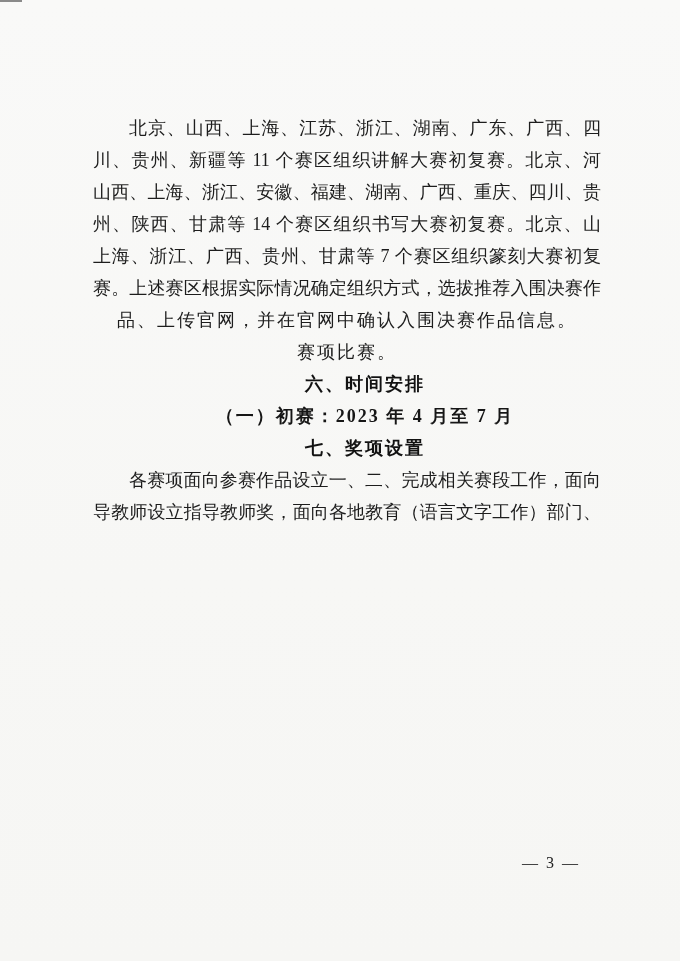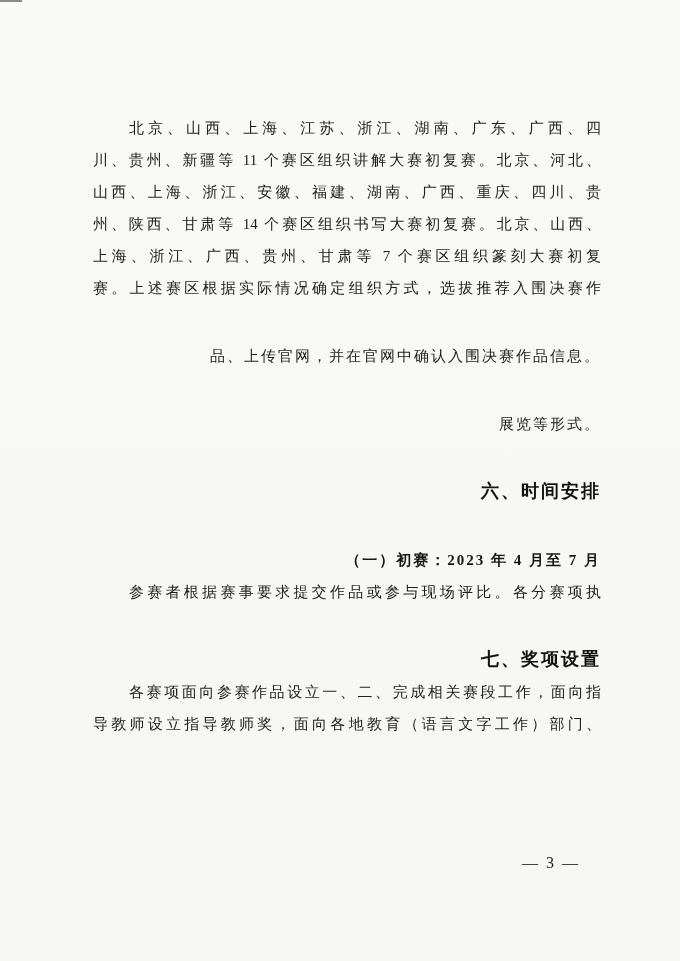--- a/index.html
+++ b/index.html
@@ -27,41 +27,40 @@
   }
   .text-block {
     position: absolute;
     left: 93px;
     top: 112px;
     width: 508px;
   }
   .line {
     height: 32px;
     line-height: 32px;
-    font-size: 15px;
+    font-size: 18px;
     color: #1d1d1d;
     overflow: hidden;
     white-space: pre-wrap;
   }
   .line.plain {
     letter-spacing: 2px;
-    text-align: right;
-    margin-top: 36px;
+    text-align: center;
   }
   .line.justify {
     letter-spacing: 0;
     text-align: justify;
     text-align-last: justify;
     text-justify: inter-character;
   }
   .line.indent {
     text-indent: 36px;
   }
   .line.heading {
-    font-family: Liberation Mono, monospace;
+    font-family: Liberation Serif, serif;
     font-weight: 700;
     font-size: 18px;
     color: #121212;
     letter-spacing: 2px;
   }
   .line.subheading {
     font-weight: 700;
     color: #161616;
     letter-spacing: 2px;
   }
@@ -81,22 +80,21 @@
 <div class="page">
   <div class="scan-mark"></div>
   <div class="text-block">
       <div class="line body justify indent">北京、山西、上海、江苏、浙江、湖南、广东、广西、四</div>
       <div class="line body justify">川、贵州、新疆等 11 个赛区组织讲解大赛初复赛。北京、河北、</div>
       <div class="line body justify">山西、上海、浙江、安徽、福建、湖南、广西、重庆、四川、贵</div>
       <div class="line body justify">州、陕西、甘肃等 14 个赛区组织书写大赛初复赛。北京、山西、</div>
       <div class="line body justify">上海、浙江、广西、贵州、甘肃等 7 个赛区组织篆刻大赛初复</div>
       <div class="line body justify">赛。上述赛区根据实际情况确定组织方式，选拔推荐入围决赛作</div>
       <div class="line body plain">品、上传官网，并在官网中确认入围决赛作品信息。</div>
-      <div class="line body plain">展览等形式。</div>
+      <div class="line body plain">赛项比赛。</div>
       <div class="line heading plain indent">六、时间安排</div>
       <div class="line subheading plain indent">（一）初赛：2023 年 4 月至 7 月</div>
-      <div class="line body justify indent">参赛者根据赛事要求提交作品或参与现场评比。各分赛项执</div>
       <div class="line heading plain indent">七、奖项设置</div>
       <div class="line body justify indent">各赛项面向参赛作品设立一、二、完成相关赛段工作，面向指</div>
       <div class="line body justify">导教师设立指导教师奖，面向各地教育（语言文字工作）部门、</div>
     </div>
   <div class="page-number">— 3 —</div>
 </div>
 
 </body></html>

